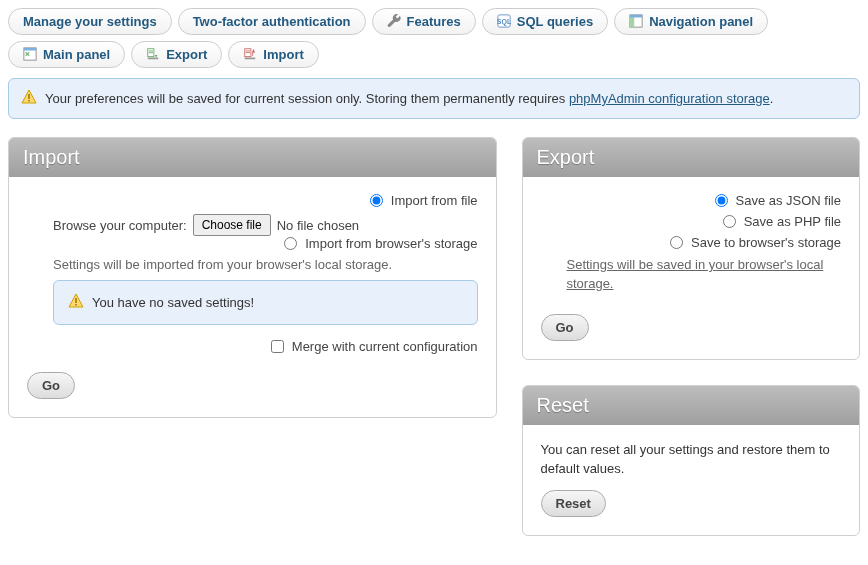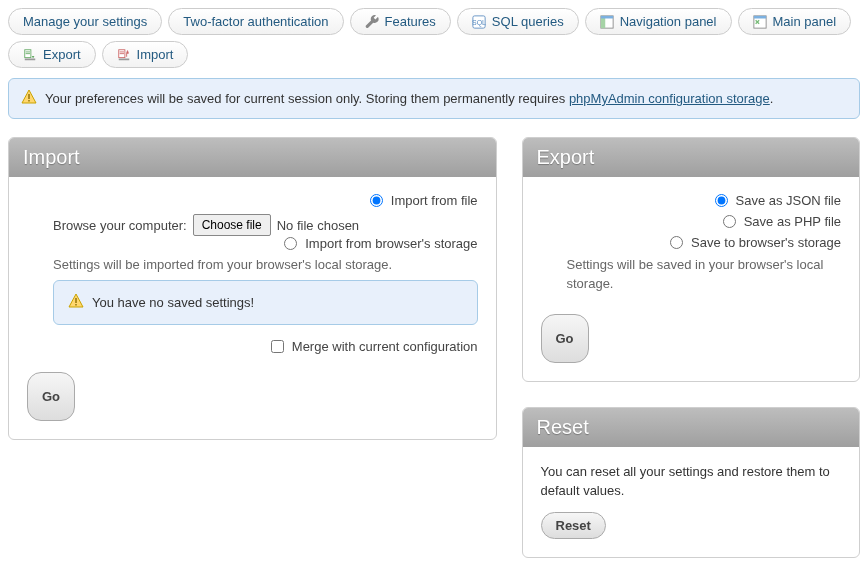--- a/index.html
+++ b/index.html
@@ -13,28 +13,28 @@
     width: 868px;
   }
   .tabs {
     display: flex;
     flex-wrap: wrap;
     gap: 6px;
     margin-bottom: 10px;
   }
   .tab {
     display: inline-flex;
-    align-items: flex-end;
+    align-items: flex-start;
     gap: 6px;
     padding: 5px 14px;
     border: 1px solid #ccc;
     border-radius: 14px;
     background: linear-gradient(#fff,#f2f2f2);
     color: #235a81;
-    font-weight: 400;
+    font-weight: 700;
     font-size: 13px;
     cursor: pointer;
     white-space: nowrap;
   }
   .tab .icon { display:inline-flex; align-items:center; }
   .alert {
     border: 1px solid #a6cbe7;
     background: #e8f0fb;
     border-radius: 6px;
     padding: 10px 12px;
@@ -106,21 +106,21 @@
     border: 1px solid #888;
     background: #efefef;
     padding: 3px 8px;
     font-size: 12px;
     border-radius: 2px;
     cursor:pointer;
   }
   .go-btn {
     margin-top: 12px;
     display:inline-block;
-    padding: 16px 14px;
+    padding: 5px 14px;
     border: 1px solid #aaa;
     border-radius: 14px;
     background: linear-gradient(#f6f6f6,#ddd);
     font-weight: 700;
     color:#444;
     cursor:pointer;
     font-size:13px;
   }
   .reset-btn {
     display:inline-block;
@@ -269,21 +269,21 @@
           <label>Save as JSON file</label>
         </div>
         <div class="opt-row">
           <input type="radio" name="exp" style="">
           <label>Save as PHP file</label>
         </div>
         <div class="opt-row">
           <input type="radio" name="exp" style="">
           <label>Save to browser's storage</label>
         </div>
-        <div class="hint" style="line-height:1.45;">Settings will be saved in your browser's local storage.</div>
+        <div class="hint" style="line-height:1.45;text-decoration:underline;">Settings will be saved in your browser's local storage.</div>
         <button class="go-btn">Go</button>
       </div>
     </div>
 
     <div class="panel">
       <div class="panel-head">Reset</div>
       <div class="panel-body">
         <div class="body-text">You can reset all your settings and restore them to default values.</div>
         <button class="reset-btn">Reset</button>
       </div>

